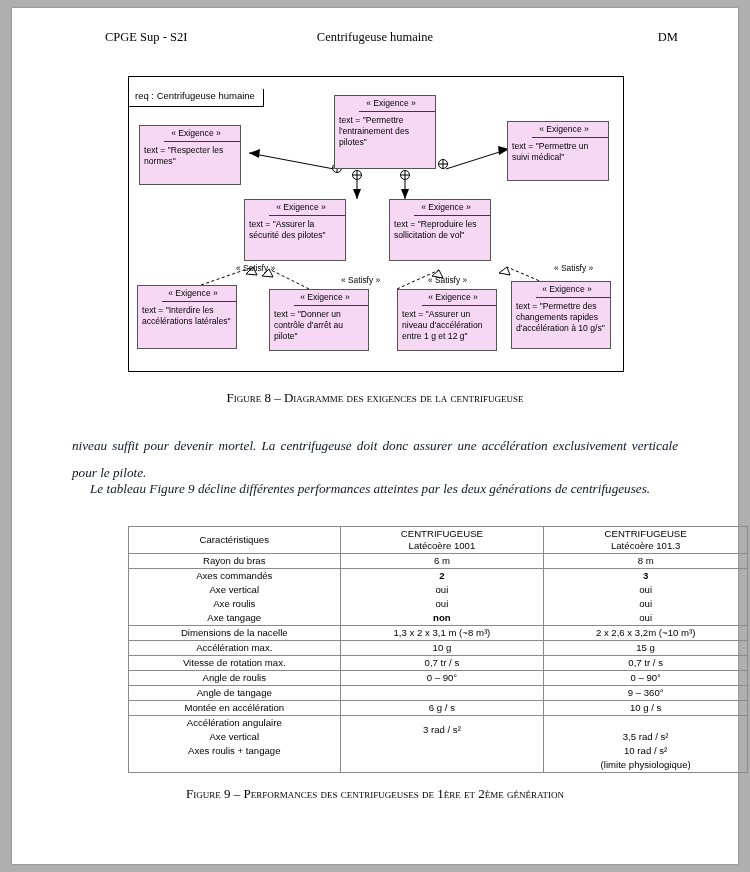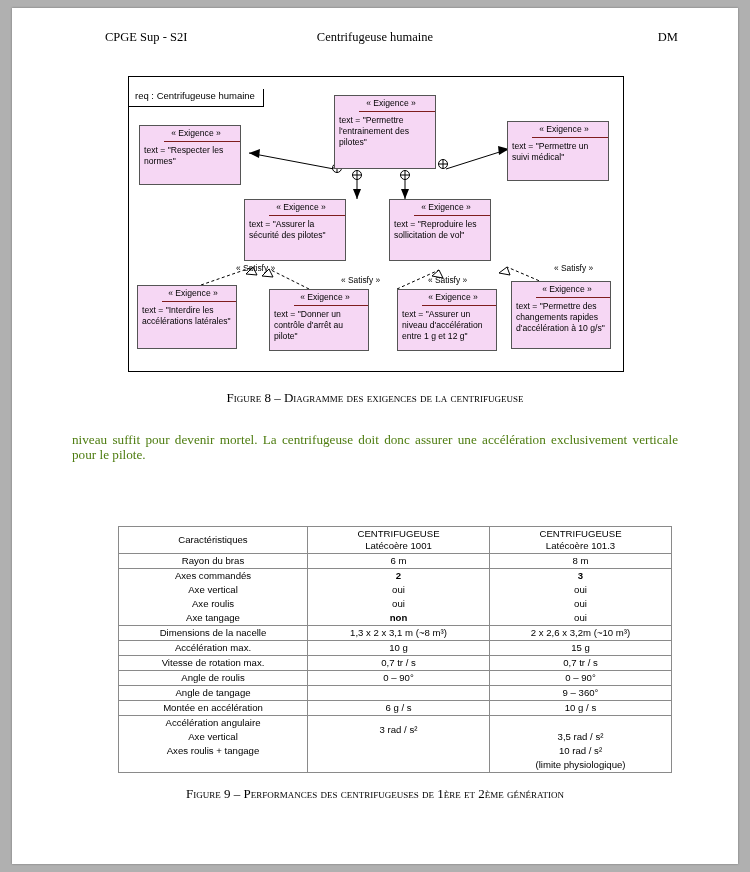--- a/index.html
+++ b/index.html
@@ -104,32 +104,33 @@
     font-size: 13px;
     color: #000;
   }
   .smallcaps { font-variant: small-caps; }
 
   .para {
     position: absolute;
     left: 60px;
     width: 606px;
     font-size: 13.2px;
-    line-height: 15px;
+    line-height: 27px;
     text-align: justify;
-    color: #4d7c0f;
+    color: #0f172a;
+    font-style: italic;
   }
   .indent { text-indent: 18px; }
 
   
   table.perf {
     position: absolute;
-    left: 106px;
+    left: 116px;
     top: 518px;
-    width: 554px;
+    width: 620px;
     border-collapse: collapse;
     font-family: "Liberation Sans", sans-serif;
     font-size: 9.6px;
     color: #000;
   }
   table.perf td, table.perf th {
     border: 1px solid #8a8a8a;
     text-align: center;
     padding: 1px 3px;
     font-weight: normal;
@@ -253,20 +254,21 @@
 
     <span class="satisfy-lbl" style="left:63px; top:186px;">« Satisfy »</span>
     <span class="satisfy-lbl" style="left:168px; top:198px;">« Satisfy »</span>
     <span class="satisfy-lbl" style="left:255px; top:198px;">« Satisfy »</span>
     <span class="satisfy-lbl" style="left:381px; top:186px;">« Satisfy »</span>
   </div>
 
   <div class="figcaption smallcaps" style="top:382px;">Figure 8 – Diagramme des exigences de la centrifugeuse</div>
 
   <div class="para" style="top:424px;">niveau suffit pour devenir mortel. La centrifugeuse doit donc assurer une accélération exclusivement verticale pour le pilote.</div>
+  <div class="para indent" style="top:467px;">Le tableau Figure 9 décline différentes performances atteintes par les deux générations de centrifugeuses.</div>
 
   <table class="perf">
     <tbody>
         <tr>
       <th class="col1">Caractéristiques</th>
       <th class="col2">
         <span>CENTRIFUGEUSE</span><br>
         <span>Latécoère 1001</span>
       </th>
       <th class="col3">

